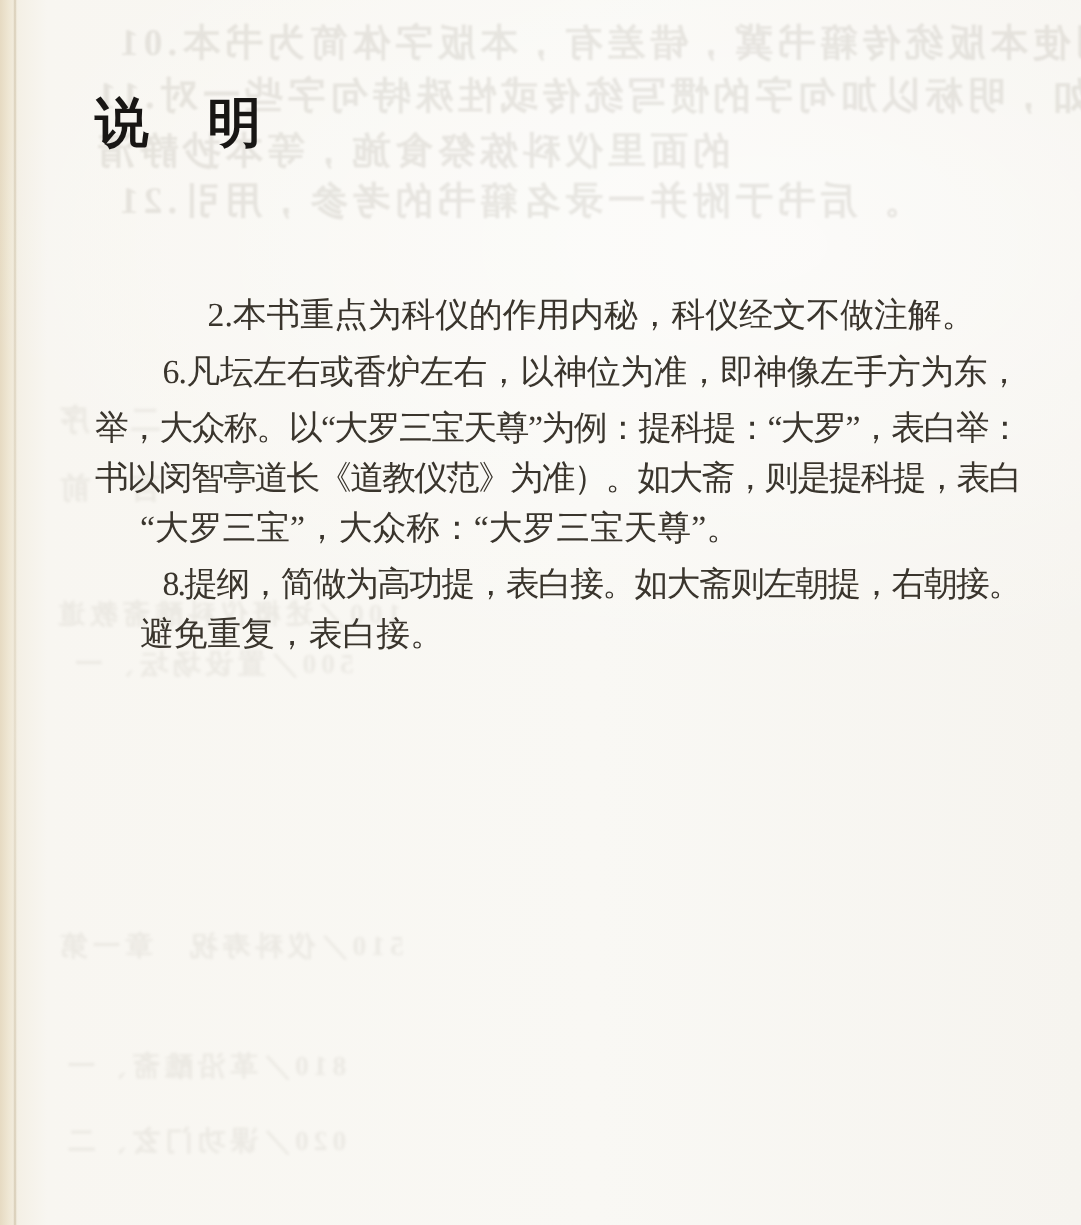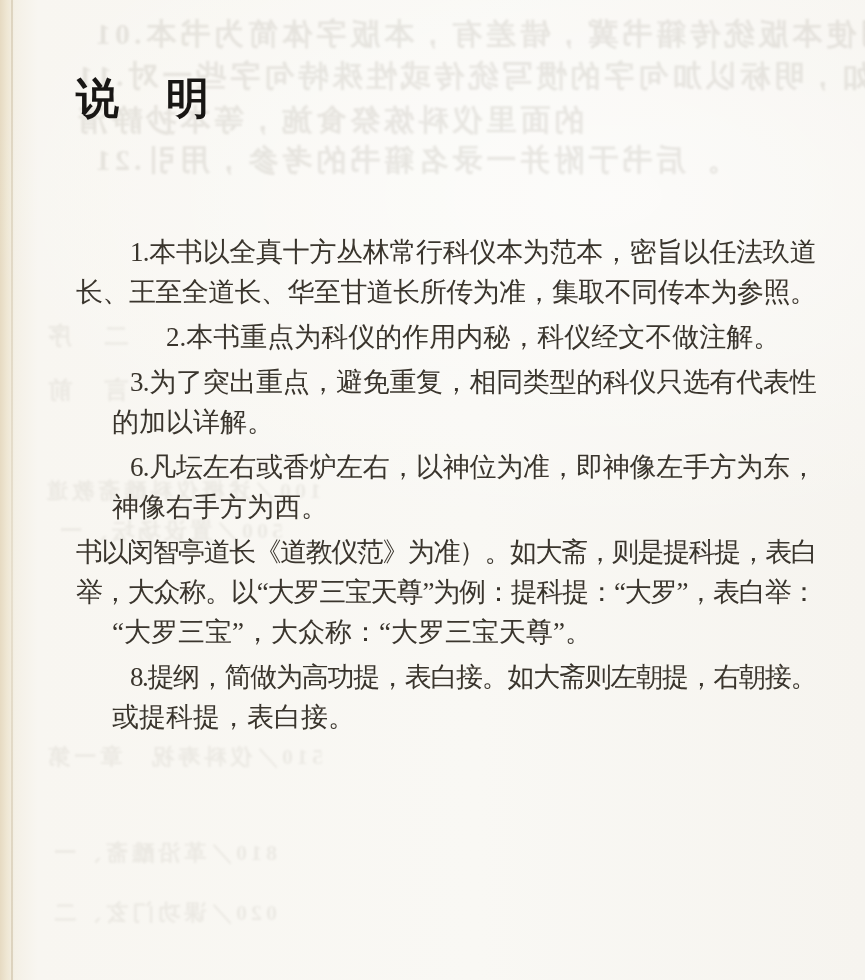--- a/index.html
+++ b/index.html
@@ -58,37 +58,28 @@
       <div class="bleed-frag mirror-chars" style="top: 516px; left: 56px; font-size: 22px;"><span>一</span><span>、</span><span>坛</span><span>场</span><span>设</span><span>置</span><span>／</span><span>0</span><span>0</span><span>5</span></div>
       <div class="bleed-frag mirror-chars" style="top: 742px; left: 44px; font-size: 22px;"><span>第</span><span>一</span><span>章</span><span>　</span><span>祝</span><span>寿</span><span>科</span><span>仪</span><span>／</span><span>0</span><span>1</span><span>5</span></div>
       <div class="bleed-frag mirror-chars" style="top: 838px; left: 50px; font-size: 22px;"><span>一</span><span>、</span><span>斋</span><span>醮</span><span>沿</span><span>革</span><span>／</span><span>0</span><span>1</span><span>8</span></div>
       <div class="bleed-frag mirror-chars" style="top: 898px; left: 50px; font-size: 22px;"><span>二</span><span>、</span><span>玄</span><span>门</span><span>功</span><span>课</span><span>／</span><span>0</span><span>2</span><span>0</span></div>
     </div>
 
   <h1 class="title">说　明</h1>
 
   <section class="notes">
       <div class="para">
-        <div class="line full first" style="letter-spacing: -0.633333px;">1.本书以全真十方丛林常行科仪本为范本，密旨以任法玖道</div>
-        <div class="line full" style="letter-spacing: -0.871429px;">长、王至全道长、华至甘道长所传为准，集取不同传本为参照。</div>
-      </div>
-      <div class="para">
         <div class="line short first">2.本书重点为科仪的作用内秘，科仪经文不做注解。</div>
       </div>
       <div class="para">
-        <div class="line full first" style="letter-spacing: -0.633333px;">3.为了突出重点，避免重复，相同类型的科仪只选有代表性</div>
-        <div class="line short">的加以详解。</div>
+        <div class="line full first" style="letter-spacing: -0.633333px;">6.凡坛左右或香炉左右，以神位为准，即神像左手方为东，</div>
       </div>
       <div class="para">
-        <div class="line full first" style="letter-spacing: -0.633333px;">6.凡坛左右或香炉左右，以神位为准，即神像左手方为东，</div>
-        <div class="line short">神像右手方为西。</div>
-      </div>
-      <div class="para">
+        <div class="line full" style="letter-spacing: -1.49355px;">举，大众称。以“大罗三宝天尊”为例：提科提：“大罗”，表白举：</div>
         <div class="line full" style="letter-spacing: -1.78276px;">书以闵智亭道长《道教仪范》为准）。如大斋，则是提科提，表白</div>
-        <div class="line full" style="letter-spacing: -1.49355px;">举，大众称。以“大罗三宝天尊”为例：提科提：“大罗”，表白举：</div>
         <div class="line short">“大罗三宝”，大众称：“大罗三宝天尊”。</div>
       </div>
       <div class="para">
         <div class="line full first" style="letter-spacing: -1.58571px;">8.提纲，简做为高功提，表白接。如大斋则左朝提，右朝接。</div>
-        <div class="line short">或提科提，表白接。</div>
+        <div class="line short">避免重复，表白接。</div>
       </div>
     </section>
 </main>
 
 </body></html>

